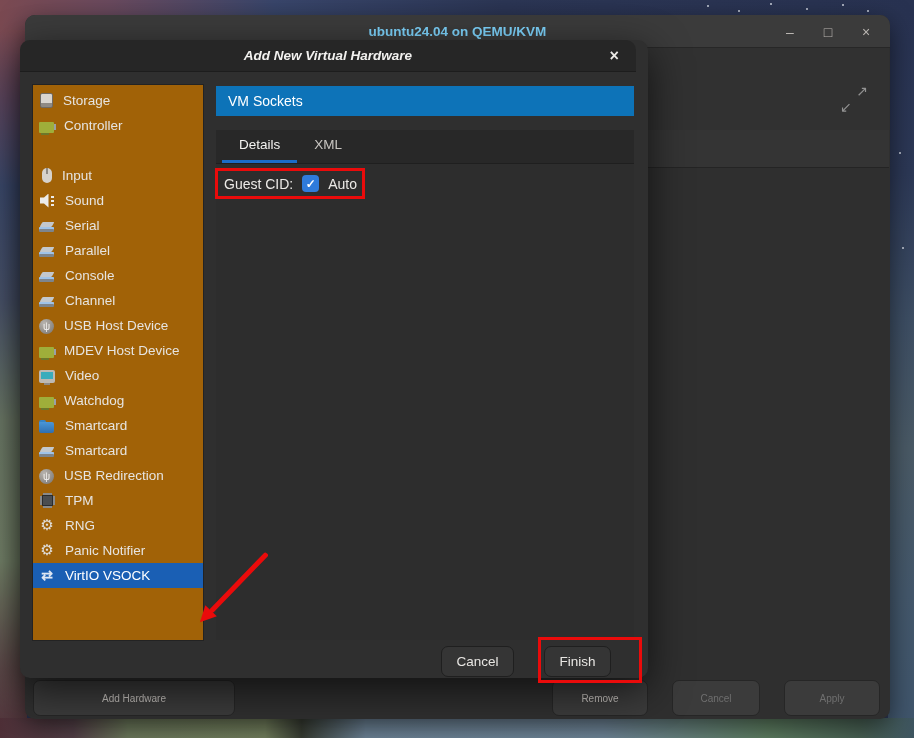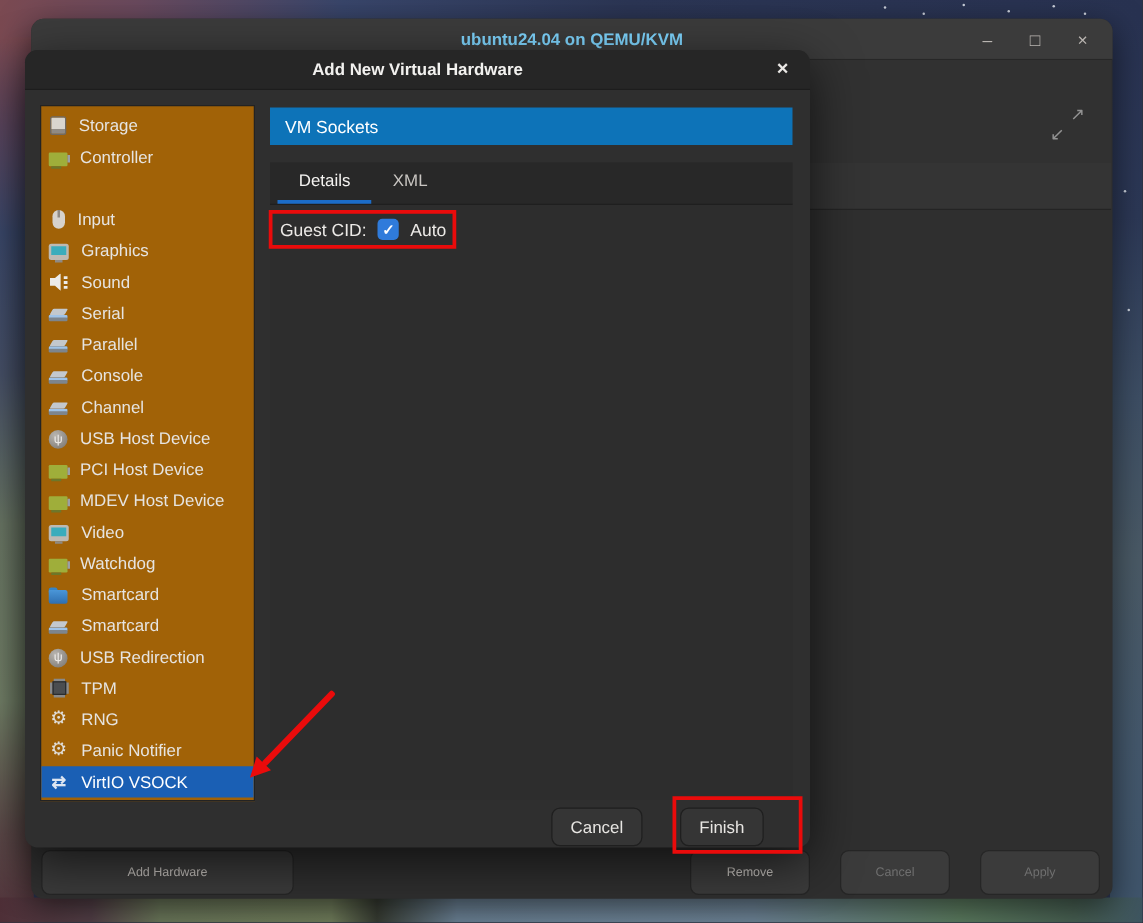--- a/index.html
+++ b/index.html
@@ -40,23 +40,23 @@
     display:flex; align-items:stretch; gap:24px; padding:0 10px 0 8px; }
   .btn-footer { background:#3b3b3b; border:1px solid #262626; border-radius:7px;
     color:#c6c2be; font-size:10px; display:flex; align-items:center; justify-content:center; }
   .btn-footer.add { width:202px; margin-right:auto; }
   .btn-footer.w96 { width:96px; } .btn-footer.w88 { width:88px; }
   .btn-footer.disabled { color:#6f6f6f; }
 
   
   .dialog { position:absolute; left:20px; top:40px; width:628px; height:638px; z-index:2;
     background:#2f2f2f; border-radius:10px; box-shadow:0 12px 40px rgba(0,0,0,.65); }
-  .dialog-titlebar { position:absolute; left:0; right:0; top:0; height:32px; background:#262626;
+  .dialog-titlebar { position:absolute; left:0; right:12px; top:0; height:32px; background:#262626;
     border-radius:10px 10px 0 0; border-bottom:1px solid #1d1d1d;
-    display:flex; align-items:center; justify-content:center; }
+    display:flex; align-items:center; justify-content:center;font-style:italic; }
   .dialog-title { font-size:13.5px; font-weight:bold; color:#f2f1ef; }
   .dialog-close { position:absolute; right:10px; top:4px; width:24px; height:24px; border-radius:6px;
     display:flex; align-items:center; justify-content:center; color:#eceae7; font-size:16px; font-weight:bold; }
 
   .sidebar { position:absolute; left:12px; top:44px; width:172px; height:557px;
     background:#a16207; border:1px solid #232323; padding-top:3px; overflow:hidden; }
   .side-item { height:25px; display:flex; align-items:center; gap:10px; padding-left:6px;
     color:#e6e4e1; font-size:13.5px; white-space:nowrap; }
   .side-item.selected { background:var(--selection,#1a5fb4); color:#fff; }
 
@@ -196,24 +196,20 @@
       <div class="side-item">
         <span class="icon i-blank"></span>
         <span></span>
       </div>
 
       <div class="side-item">
         <span class="icon i-mouse"></span>
         <span>Input</span>
       </div>
 
-      <div class="side-item">
-        <span class="icon i-monitor"></span>
-        <span>Graphics</span>
-      </div>
 
       <div class="side-item">
         <span class="icon i-speaker"></span>
         <span>Sound</span>
       </div>
 
       <div class="side-item">
         <span class="icon i-serial"></span>
         <span>Serial</span>
       </div>
@@ -231,24 +227,20 @@
       <div class="side-item">
         <span class="icon i-serial"></span>
         <span>Channel</span>
       </div>
 
       <div class="side-item">
         <span class="icon i-usb"></span>
         <span>USB Host Device</span>
       </div>
 
-      <div class="side-item">
-        <span class="icon i-pci-card"></span>
-        <span>PCI Host Device</span>
-      </div>
 
       <div class="side-item">
         <span class="icon i-pci-card"></span>
         <span>MDEV Host Device</span>
       </div>
 
       <div class="side-item">
         <span class="icon i-monitor"></span>
         <span>Video</span>
       </div>

